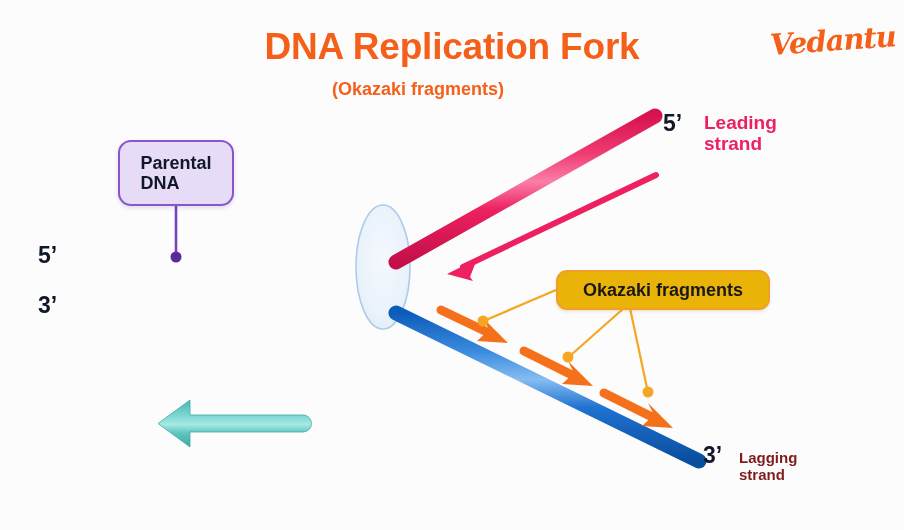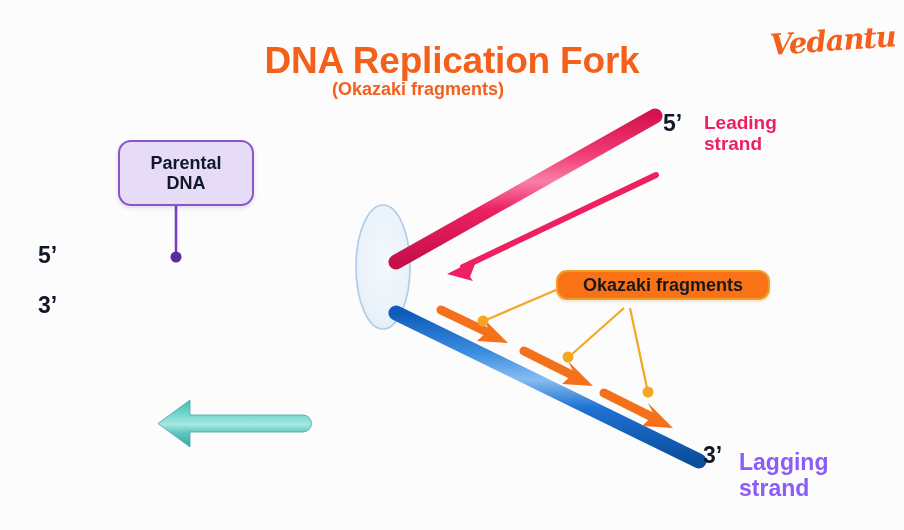--- a/index.html
+++ b/index.html
@@ -33,21 +33,20 @@
   }
   
   #title {
     left: 0; top: 26px;
     width: 904px;
     text-align: center;
     font-size: 37px;
     font-weight: bold;
     color: #F4601A;
     letter-spacing: -0.2px;
-    margin-top: 14px;
   }
   #subtitle {
     left: 0; top: 79px;
     width: 836px;
     text-align: center;
     font-size: 18px;
     font-weight: bold;
     color: #F4601A;
   }
   
@@ -64,40 +63,40 @@
     font-weight: bold;
     font-size: 29px;
     color: #F4601A;
     letter-spacing: -1px;
     transform: rotate(-4deg);
     transform-origin: left center;
   }
   
   #parental-box {
     left: 118px; top: 140px;
-    width: 136px; height: 66px;
+    width: 116px; height: 66px;
     box-sizing: border-box;
     background: #E6DCF7;
     border: 2px solid #8B55C9;
     border-radius: 13px;
     display: flex;
     align-items: center;
     justify-content: center;
-    text-align: center;
+    text-align: left;
     font-size: 18px;
     font-weight: bold;
     color: #111827;
     box-shadow: 0 2px 4px rgba(80,40,140,0.16);
   }
   
   #okazaki-box {
     left: 556px; top: 270px;
-    width: 214px; height: 30px;
+    width: 214px; height: 40px;
     box-sizing: border-box;
-    background: #f97316;
+    background: #eab308;
     border: 2px solid #F0A02A;
     border-radius: 11px;
     display: flex;
     align-items: center;
     justify-content: center;
     font-size: 18px;
     font-weight: bold;
     color: #18181B;
     box-shadow: 0 2px 3px rgba(180,120,20,0.18);
   }
@@ -113,23 +112,23 @@
   #prime-lag-3  { left: 703px; top: 443px; }
   
   #leading-label {
     left: 704px; top: 112px;
     font-size: 19px;
     font-weight: bold;
     color: #ED2160;
   }
   #lagging-label {
     left: 739px; top: 450px;
-    font-size: 23px;
-    font-weight: bold;
-    color: #8b5cf6;
+    font-size: 15px;
+    font-weight: bold;
+    color: #7f1d1d;
   }
   
   #fork-movement-label {
     left: 166px; top: 456px;
     font-size: 17px;
     color: #111827;
   }
 </style>
 </head>
 <body>

